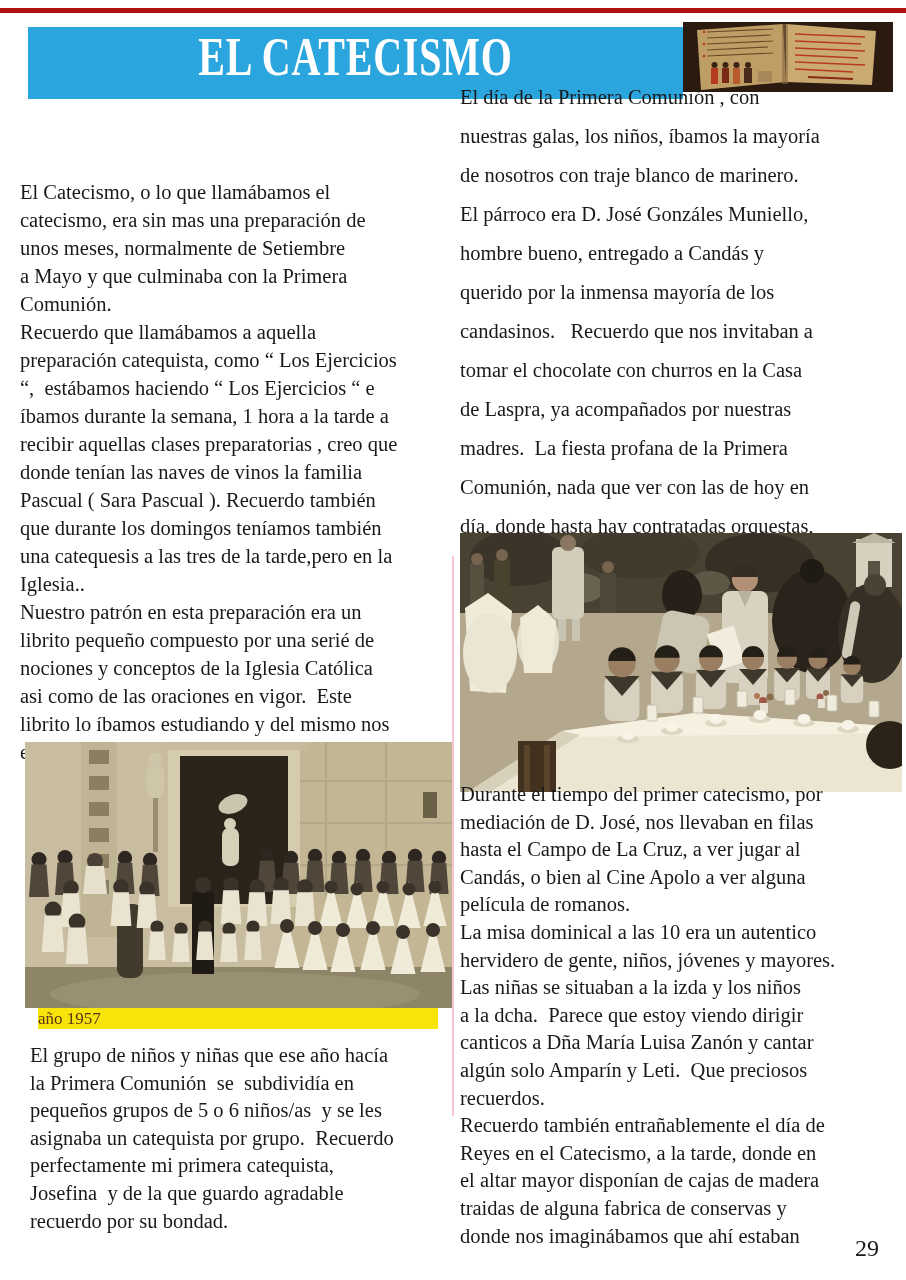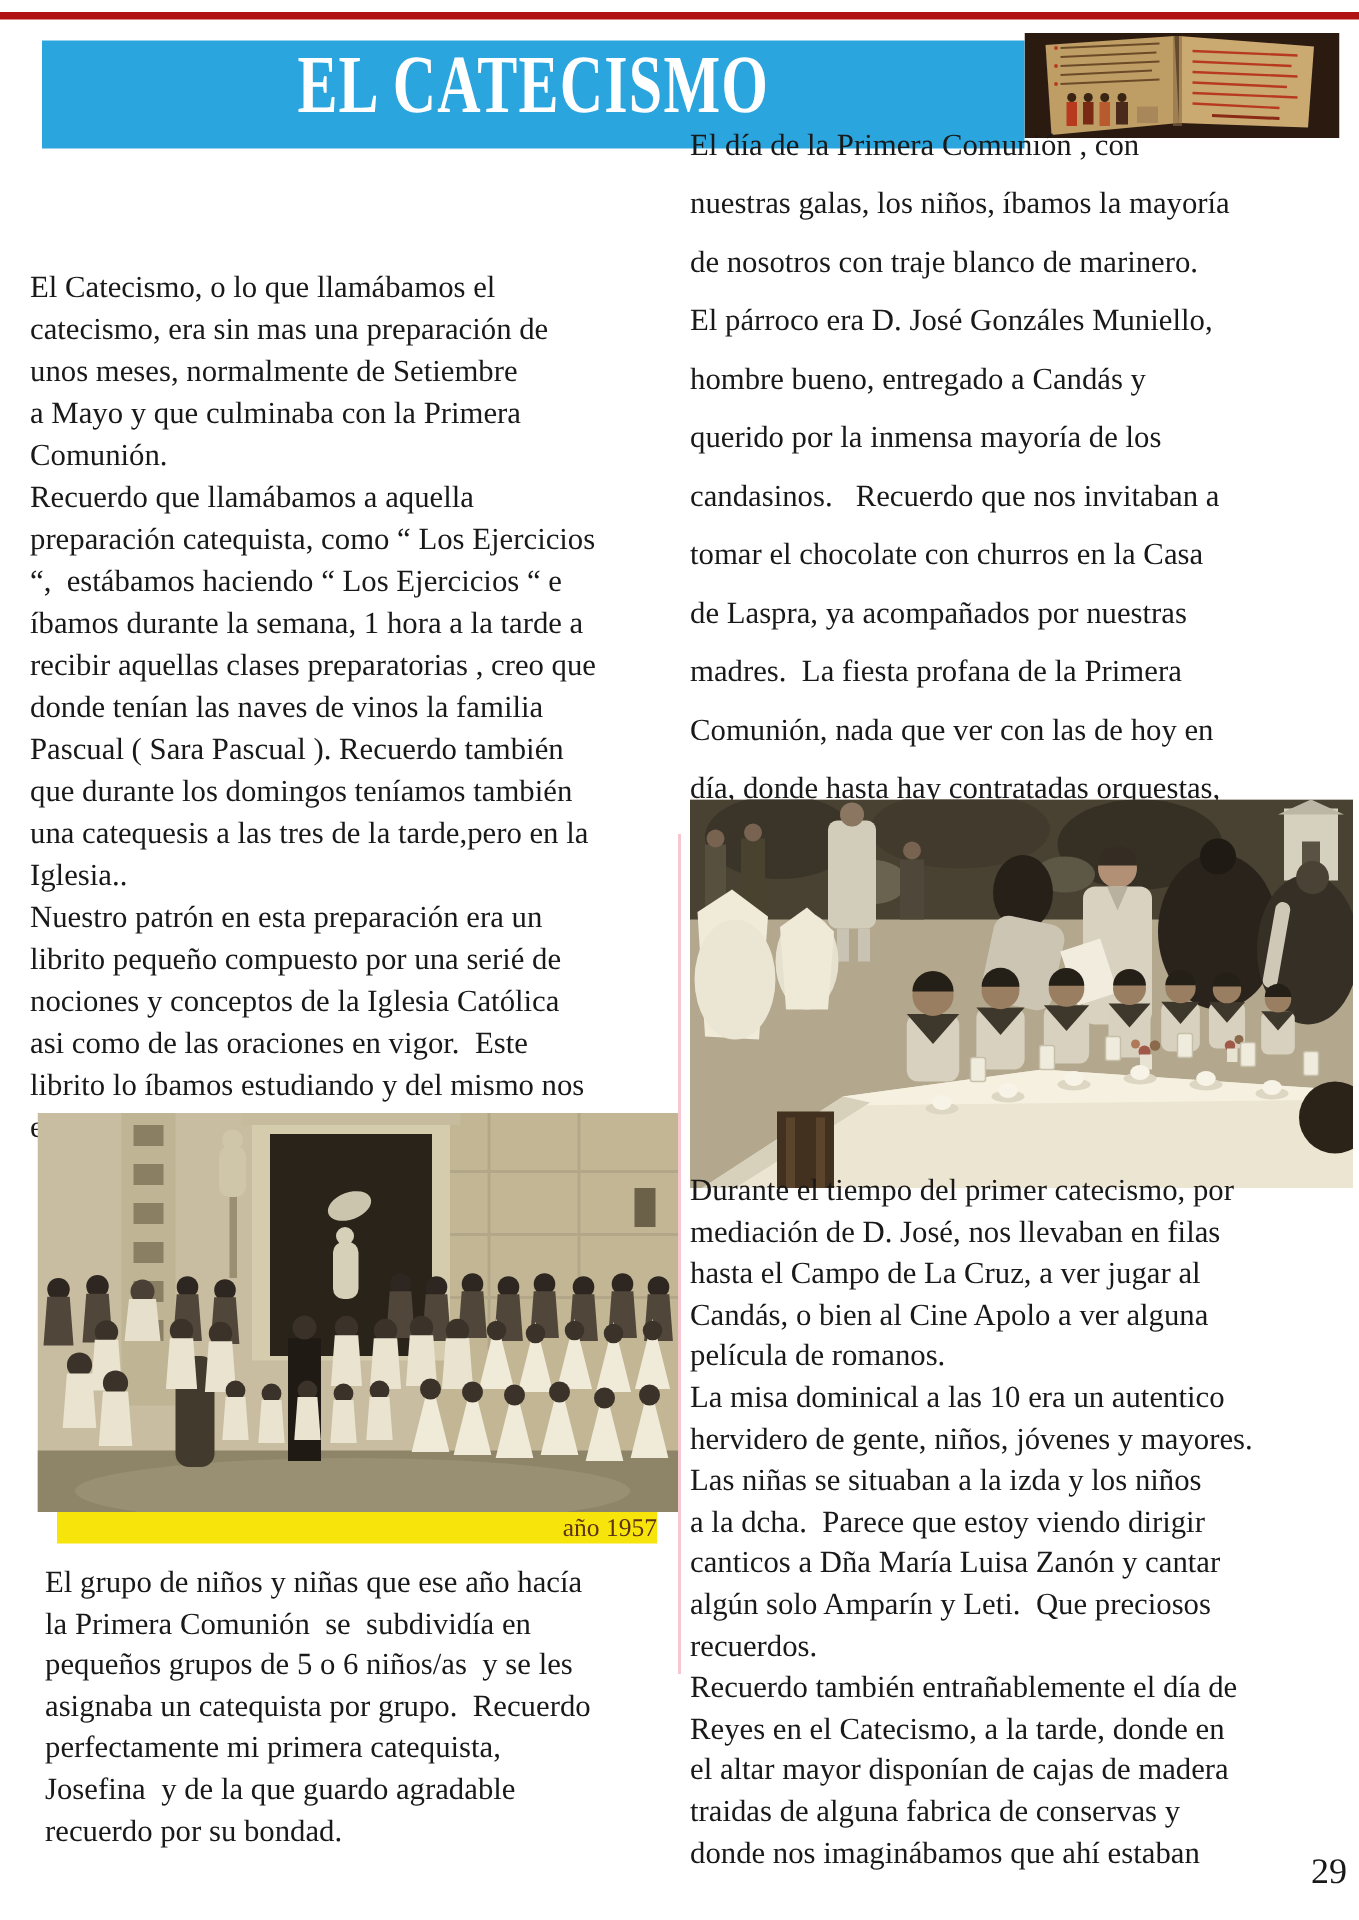--- a/index.html
+++ b/index.html
@@ -13,23 +13,23 @@
   .book-photo{position:absolute;left:683px;top:22px;width:210px;height:70px;}
   .subtitle{position:absolute;left:48px;top:86px;font-size:21px;white-space:pre;}
   .txt{position:absolute;white-space:pre;font-size:20.5px;}
   .left-intro{left:20px;top:140px;line-height:28px;margin-top:38px;}
   .left-group{left:30px;top:1032px;line-height:27.6px;margin-top:10px;}
   .right-p1{left:460px;top:78px;line-height:39px;}
   .right-p2{left:460px;top:781px;line-height:27.6px;}
   .photo1{position:absolute;left:25px;top:742px;width:427px;height:266px;}
   .photo2{position:absolute;left:460px;top:533px;width:442px;height:259px;}
   .caption-bar{position:absolute;left:38px;top:1008px;width:400px;height:21px;background:#f6e40a;
-        text-align:right;font-size:17px;line-height:21px;color:#5c3317;}
+        text-align:left;font-size:17px;line-height:21px;color:#5c3317;}
   .artifact{position:absolute;left:452px;top:556px;width:2px;height:560px;background:rgba(235,130,150,0.45);}
-  .page-number{position:absolute;left:874px;top:1235px;font-size:24px;}
+  .page-number{position:absolute;left:855px;top:1235px;font-size:24px;}
   svg{display:block;}
 </style>
 </head>
 <body>
 
 <div class="page">
 
   <div class="top-line"></div>
 
   <div class="banner">

